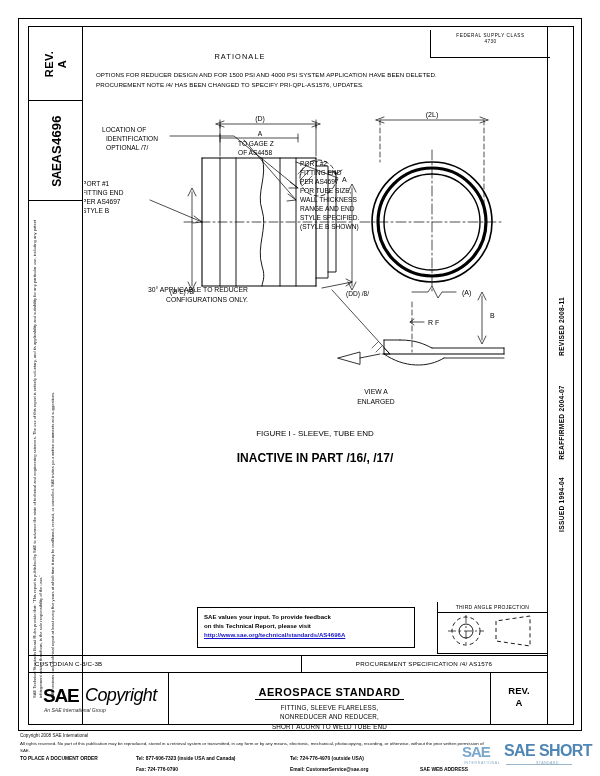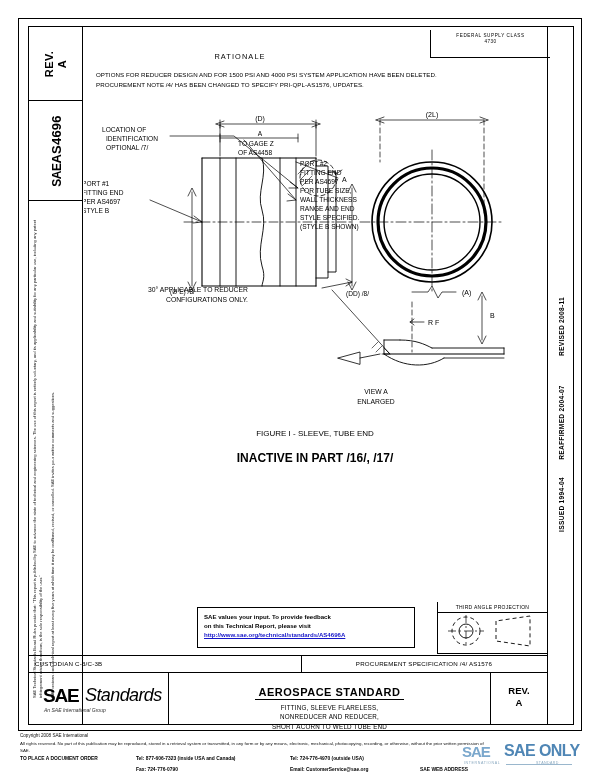--- a/index.html
+++ b/index.html
@@ -341,21 +341,21 @@
 
   <div class="cust-row">
     <div class="cust-left">CUSTODIAN  C-3/C-3B</div>
     <div class="cust-div"></div>
     <div class="cust-right">PROCUREMENT SPECIFICATION /4/ AS1576</div>
   </div>
 
   <div class="titleblock">
     <div class="tb-logo">
       <span class="sae-big">SAE</span>
-      <span class="aero">Standards</span>
+      <span class="aero">Copyright</span>
       <span class="sub">An SAE International Group</span>
     </div>
     <div class="tb-mid">
       <div><span class="h">AEROSPACE STANDARD</span></div>
       <div class="s">FITTING, SLEEVE FLARELESS,</div>
       <div class="s" style="margin-top:0">NONREDUCER AND REDUCER,</div>
       <div class="s" style="margin-top:0">SHORT ACORN TO WELD TUBE END</div>
     </div>
     <div class="tb-rev">
       <div class="r1">REV.</div>
@@ -373,19 +373,19 @@
     </div>
     <div class="ordrow">
       <span class="ord-d">Fax: 724-776-0790</span>
       <span class="ord-e">Email: CustomerService@sae.org</span>
       <span class="ord-f">SAE WEB ADDRESS</span>
     </div>
   </div>
 
   <div class="wm">
     <div class="w1">SAE</div>
-    <div class="w2">SAE ONLY</div>
+    <div class="w2">SAE SHORT</div>
     <div class="wline"></div>
     <div class="w3">INTERNATIONAL</div>
     <div class="w4">STANDARD</div>
   </div>
 
 </div>
 
 </body></html>

